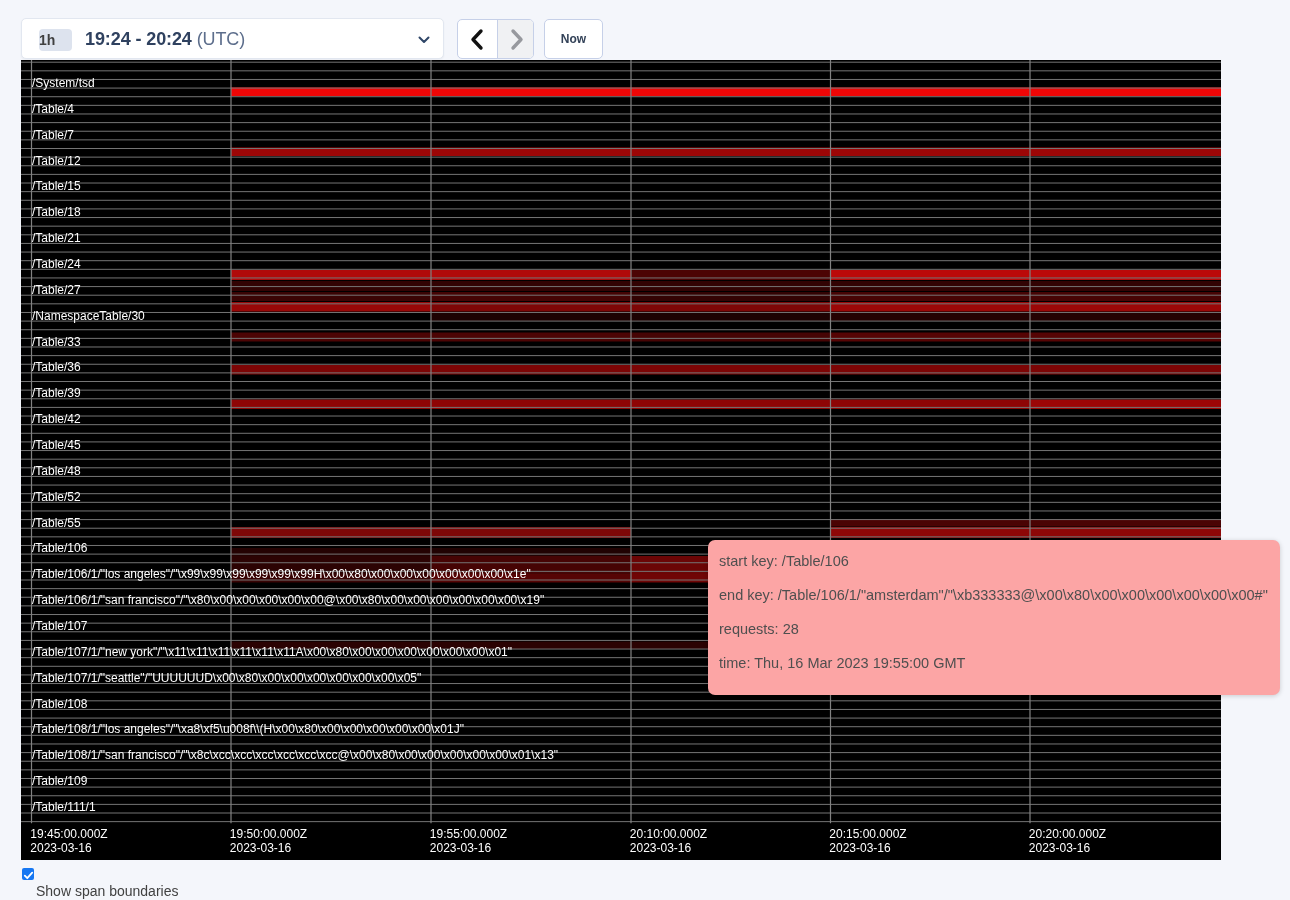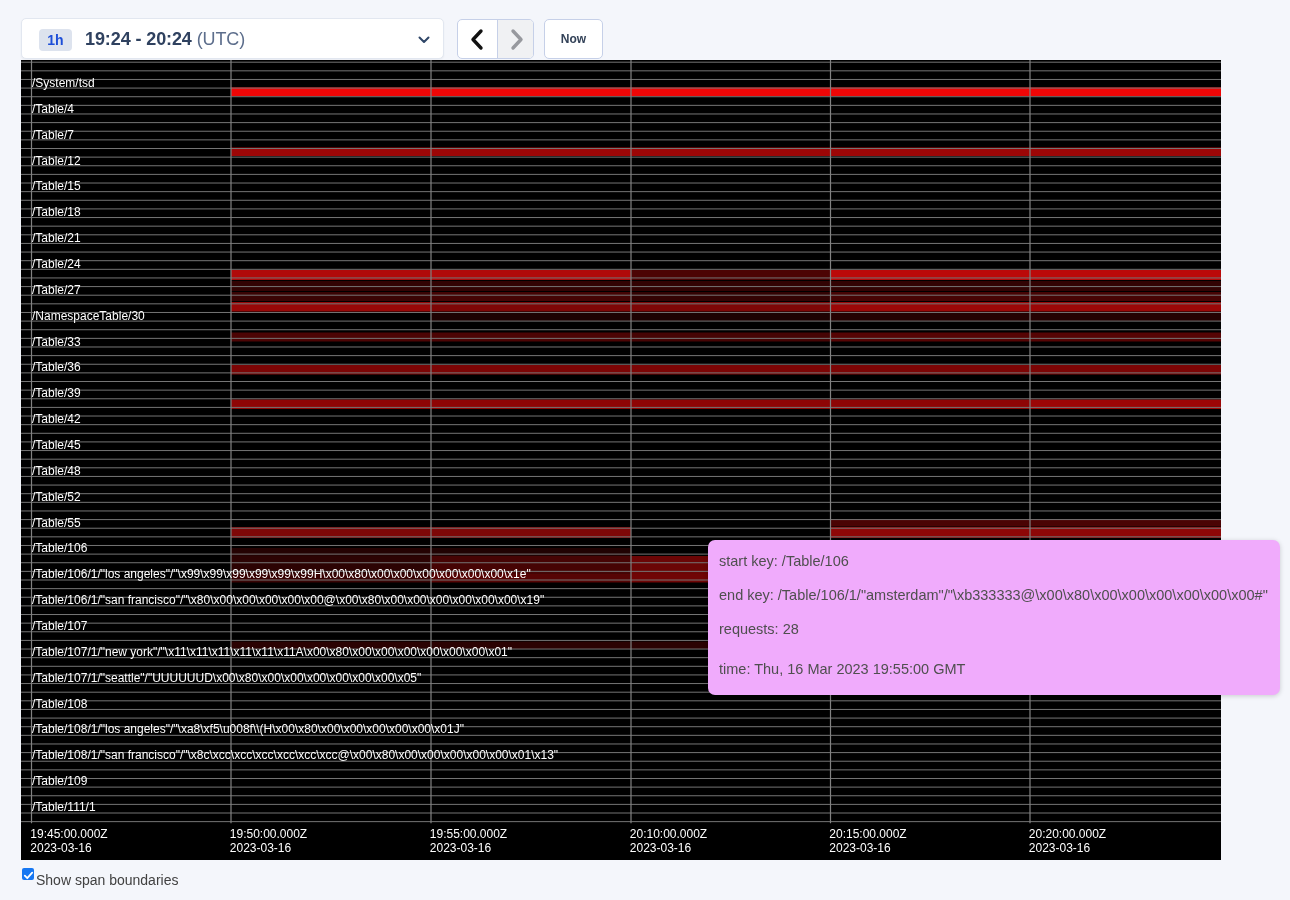--- a/index.html
+++ b/index.html
@@ -1,32 +1,32 @@
 <!DOCTYPE html>
 <html><head><meta charset="utf-8"><style>
 * { margin:0; padding:0; box-sizing:border-box; }
 html,body { width:1290px; height:900px; background:#f4f6fb; font-family:"Liberation Sans", sans-serif; }
 .abs { position:absolute; }
 .selector { left:21px; top:18px; width:423px; height:41px; background:#fff; border:1px solid #e2e7f0; border-radius:5px; box-shadow:0 1px 2px rgba(50,60,90,.06); }
-.badge { position:absolute; left:17px; top:10px; width:33px; height:22px; background:#dde3ee; border-radius:4px; color:#1d4ed8; font-weight:bold; font-size:14px; line-height:22px; text-align:center; }
+.badge { position:absolute; left:17px; top:10px; width:33px; height:22px; background:#dde3ee; border-radius:4px; color:#404040; font-weight:bold; font-size:14px; line-height:22px; text-align:left; }
 .trange { position:absolute; left:63px; top:0; height:41px; line-height:40px; font-size:18px; font-weight:bold; color:#2f415f; letter-spacing:-0.1px; }
 .trange .utc { font-weight:normal; color:#5d6e8c; }
 .chev { position:absolute; right:12px; top:14px; }
 .btngrp { left:457px; top:19px; width:77px; height:40px; border:1px solid #c6d0e8; border-radius:5px; background:#fff; overflow:hidden; }
 .bhalf { position:absolute; top:0; width:38px; height:38px; }
 .bhalf.r { left:38.5px; background:#f0f1f3; border-left:1px solid #c6d0e8; width:38px; }
 .nowbtn { left:544px; top:19px; width:59px; height:40px; border:1px solid #c6d0e8; border-radius:5px; background:#fff; color:#334258; font-weight:bold; font-size:12px; text-align:center; line-height:38px; }
 svg.canvas { position:absolute; left:21px; top:60px; }
 .rl { fill:#fff; font-family:"Liberation Sans", sans-serif; font-size:12px; }
 .al { fill:#fff; font-family:"Liberation Sans", sans-serif; font-size:12px; }
-.tooltip { left:708px; top:540px; width:572px; height:155px; background:#f0abfc; border-radius:7px; box-shadow:0 1px 5px rgba(0,0,0,.18); color:#4f4f4f; font-size:14.5px; }
+.tooltip { left:708px; top:540px; width:572px; height:155px; background:#fca5a5; border-radius:7px; box-shadow:0 1px 5px rgba(0,0,0,.18); color:#4f4f4f; font-size:14.5px; }
 .tooltip p { position:absolute; left:11px; white-space:nowrap; }
 .cbrow { left:22px; top:867px; }
 .cb { position:absolute; left:0; top:1px; width:12px; height:12px; background:#1677f2; border-radius:2px; }
-.cblab { position:absolute; left:14px; top:5px; font-size:14px; color:#414141; white-space:nowrap; }
+.cblab { position:absolute; left:14px; top:16px; font-size:14px; color:#414141; white-space:nowrap; }
 </style></head>
 <body>
 <div class="abs selector">
   <span class="badge">1h</span>
   <span class="trange">19:24 - 20:24 <span class="utc">(UTC)</span></span>
   <svg class="chev" width="14" height="14" viewBox="0 0 14 14">
       <path d="M2.5 4.5 L7 9 L11.5 4.5" stroke="#2f4668" stroke-width="2" fill="none" stroke-linecap="round" stroke-linejoin="round"></path>
     </svg>
 </div>
 <div class="abs btngrp">
@@ -152,20 +152,20 @@
 <text x="608.8" y="792" class="al">2023-03-16</text>
 <text x="808.3" y="778" class="al">20:15:00.000Z</text>
 <text x="808.3" y="792" class="al">2023-03-16</text>
 <text x="1007.8" y="778" class="al">20:20:00.000Z</text>
 <text x="1007.8" y="792" class="al">2023-03-16</text>
 </svg>
 <div class="abs tooltip">
   <p style="top:13px">start key: /Table/106</p>
   <p style="top:47px">end key: /Table/106/1/"amsterdam"/"\xb333333@\x00\x80\x00\x00\x00\x00\x00\x00#"</p>
   <p style="top:81px">requests: 28</p>
-  <p style="top:121px">time: Thu, 16 Mar 2023 19:55:00 GMT</p>
+  <p style="top:115px">time: Thu, 16 Mar 2023 19:55:00 GMT</p>
 </div>
 <div class="abs cbrow">
   <span class="cb"><svg width="13" height="13" viewBox="0 0 13 13">
         <path d="M2.8 6.6 L5.3 9.2 L10.2 3.6" stroke="#fff" stroke-width="1.8" fill="none" stroke-linecap="round" stroke-linejoin="round"></path>
       </svg></span>
   <span class="cblab">Show span boundaries</span>
 </div>
 
 </body></html>

